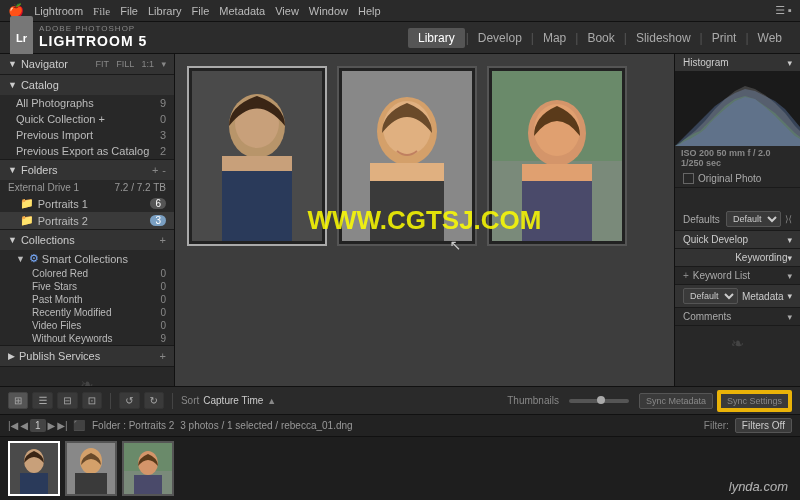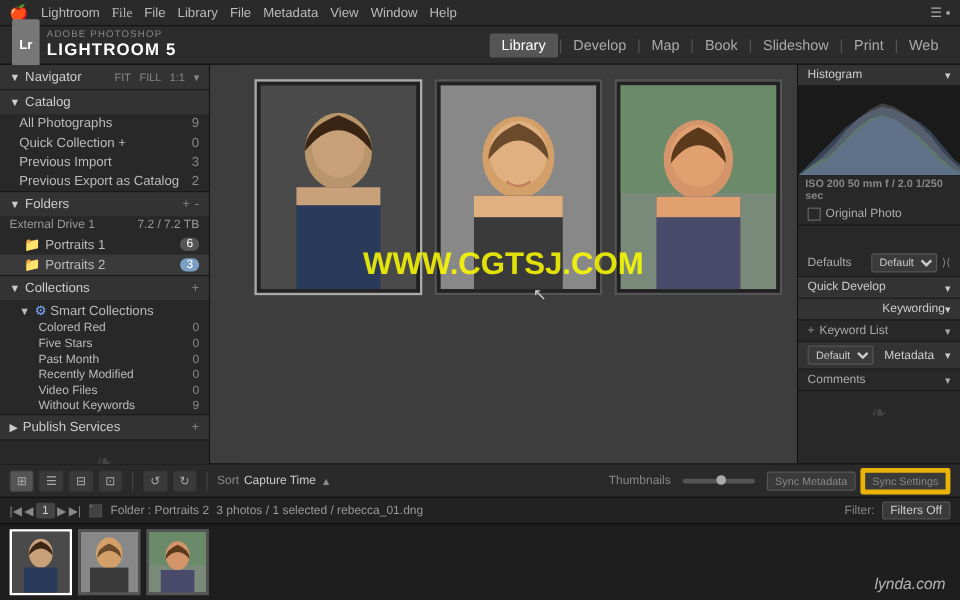--- a/index.html
+++ b/index.html
@@ -8,21 +8,21 @@
     
     #title-bar { background: #2a2a2a; height: 32px; display: flex; align-items: center; padding: 0 10px; border-bottom: 1px solid #111; }
 
     
     #main { display: flex; height: calc(500px - 22px - 32px - 28px - 28px); }
 
     
     #left-panel { width: 175px; background: #282828; border-right: 1px solid #111; overflow-y: auto; flex-shrink: 0; }
 
     
-    #center { flex: 1; background: #3a3a3a; display: flex; flex-direction: column; position: relative; align-items: flex-end; }
+    #center { flex: 1; background: #3a3a3a; display: flex; flex-direction: column; position: relative; }
 
     
     #toolbar { height: 28px; background: #2a2a2a; border-top: 1px solid #111; display: flex; align-items: center; padding: 0 8px; gap: 4px; }
 
     
     #right-panel { width: 160px; background: #282828; border-left: 1px solid #111; flex-shrink: 0; overflow-y: auto; }
 
     
     #bottom-bar { height: 28px; background: #222; border-top: 1px solid #111; display: flex; align-items: center; padding: 0 8px; gap: 6px; }
 
@@ -216,21 +216,21 @@
           <rect x="30" y="93" width="70" height="17" fill="#e0a070"></rect>
         </svg>
       </div>
     </div>
 
     <div style="position:absolute;top:50%;left:50%;transform:translate(-50%,-50%);color:#ffff00;font-size:26px;font-weight:bold;opacity:0.85;text-align:center;pointer-events:none;white-space:nowrap;">WWW.CGTSJ.COM</div>
 
     <div style="position:absolute;top:55%;left:55%;color:#ccc;font-size:14px;pointer-events:none;">↖</div>
   </div>
 
-  <div id="right-panel" style="width:136px;background:#282828;border-left:1px solid #111;overflow-y:auto;flex-shrink:0;">
+  <div id="right-panel" style="width:126px;background:#282828;border-left:1px solid #111;overflow-y:auto;flex-shrink:0;">
 
     <div>
       <div style="background:#333;padding:3px 8px;font-size:10px;color:#ccc;display:flex;align-items:center;justify-content:space-between;cursor:pointer;">
         <span>Histogram</span>
         <span style="font-size:9px;">▾</span>
       </div>
       <div style="height:75px;background:#1a1a1a;position:relative;overflow:hidden;">
 
         <svg width="158" height="75" style="position:absolute;bottom:0;">
 

